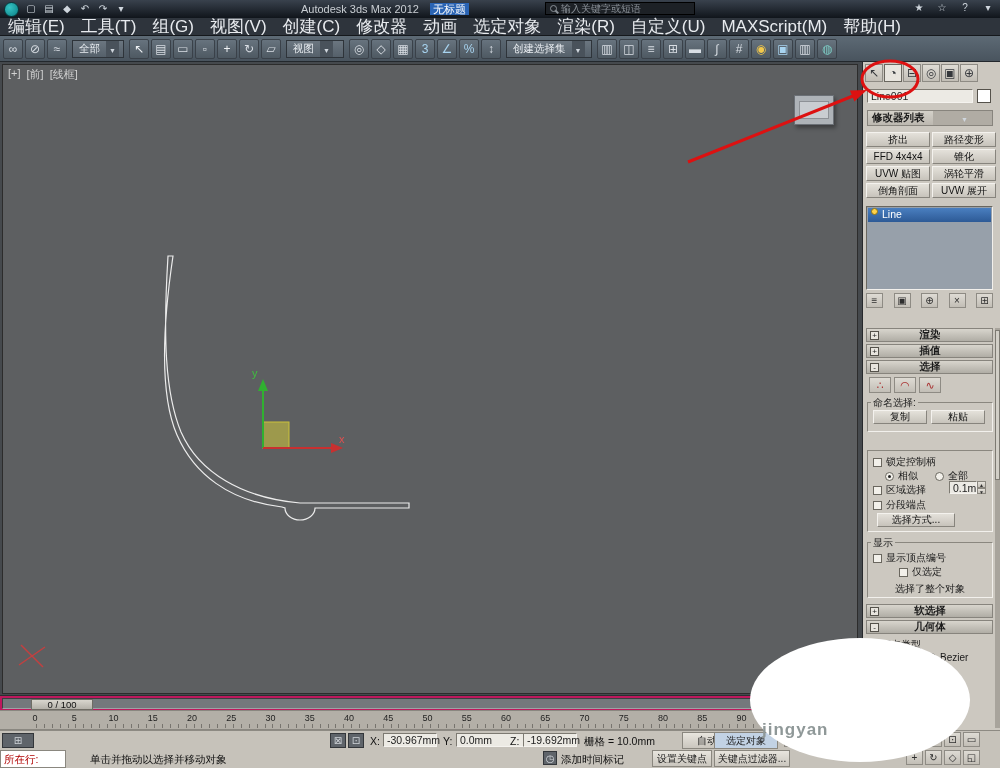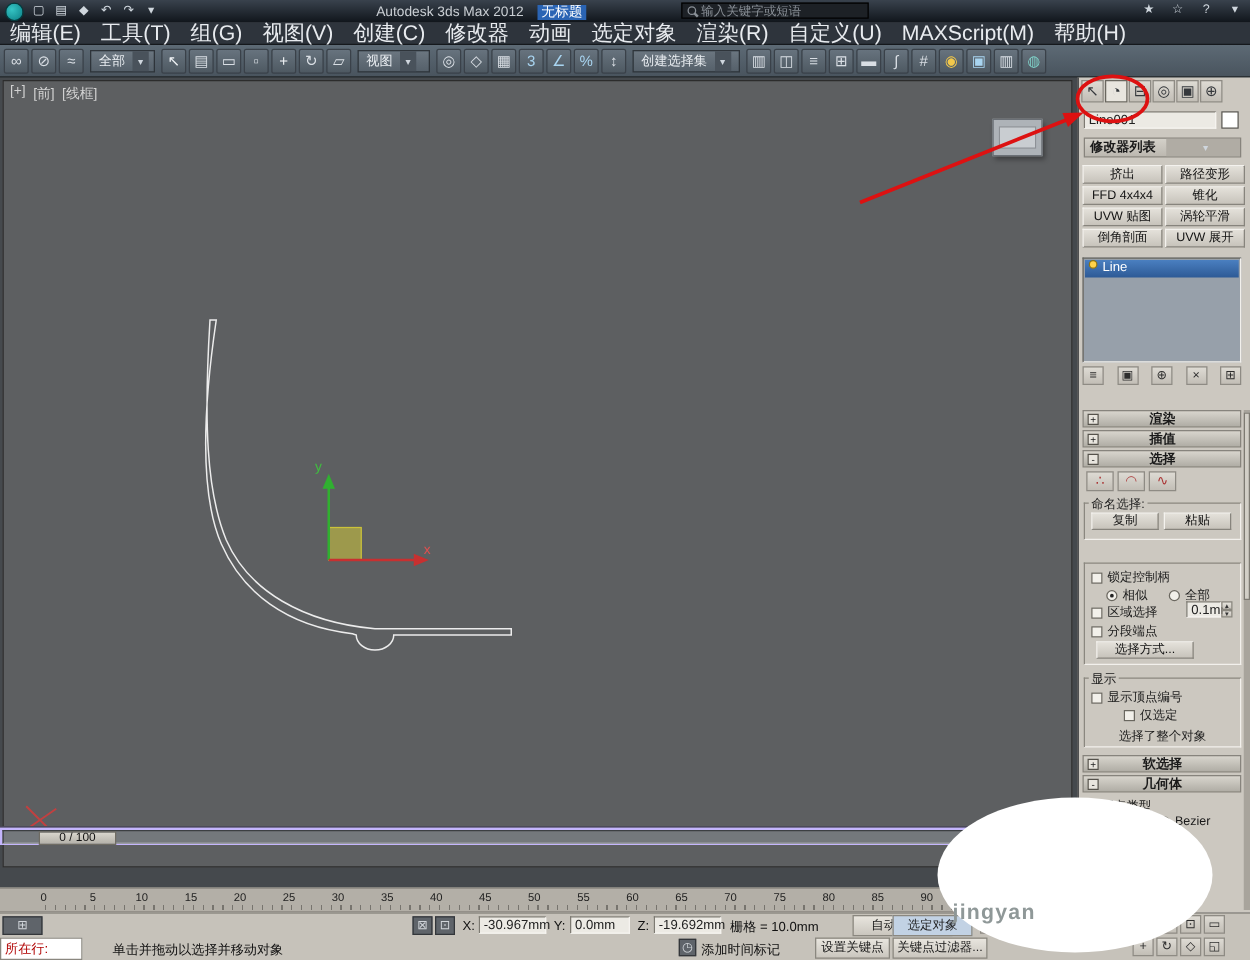--- a/index.html
+++ b/index.html
@@ -57,21 +57,21 @@
 .rb.on::after{content:"";display:block;width:3px;height:3px;background:#222;border-radius:50%;margin:2px auto}
 .spinbox{position:absolute;display:flex}
 .spinfield{width:28px;height:13px;line-height:12px}
 .spinbtns{width:9px;display:flex;flex-direction:column}
 .spinbtns i{height:6.5px;font-size:5px;line-height:6px;text-align:center;color:#333;font-style:normal;background:linear-gradient(#e6e3dc,#c6c2ba);border:1px solid #8a877f}
 .spinbtns i.up::before{content:"▲"}
 .spinbtns i.down::before{content:"▼"}
 .pscroll{position:absolute;right:0;top:266px;width:5px;height:400px;background:#a8a49c}
 .pthumb{position:absolute;left:0;top:2px;width:5px;height:150px;background:#d2cfc7;border:1px solid #7d7a72}
 
-.timeslider{position:absolute;left:0;top:661px;width:858px;height:15px;background:#c4b5fd;border-top:1px solid #2c2f32}
+.timeslider{position:absolute;left:0;top:695px;width:858px;height:15px;background:#be185d;border-top:1px solid #2c2f32}
 .tgroove{position:absolute;left:2px;top:2px;right:2px;height:11px;background:#74787c;border:1px solid;border-color:#3c3f42 #9ea2a6 #9ea2a6 #3c3f42}
 .thandle{position:absolute;left:28px;top:0;width:62px;height:11px;background:linear-gradient(#d9d6ce,#b4b1a9);border:1px solid #6f6c64;font-size:9.5px;text-align:center;line-height:10px;color:#111}
 .ruler{position:absolute;left:0;top:710px;width:858px;height:20px;background:#b3afa7;border-top:1px solid #8a8780;border-bottom:1px solid #8a8780}
 .ruler-nums{position:absolute;left:30px;right:28px;top:2px;display:flex;justify-content:space-between;font-size:9px;color:#1f1f1f}
 .ruler-nums span{min-width:10px;text-align:center}
 .rticks{position:absolute;left:36px;right:34px;bottom:1px;height:4px;background:repeating-linear-gradient(90deg,#77746e 0,#77746e 1px,transparent 1px,transparent 7.88px)}
 
 .statusbar{position:absolute;left:0;top:730px;width:1000px;height:38px;background:#c6c2ba;border-top:1px solid #8d8a83;font-size:10.5px;color:#111}
 .darkbtn{background:#5f646a;border:1px solid #33363a;color:#d0d4d9;text-align:center;font-size:10px}
 .sbtn{background:linear-gradient(#e8e5de,#cac6be);border:1px solid #8a877f;font-size:10px;text-align:center;color:#1a1a1a;line-height:15px;overflow:hidden;white-space:nowrap}
@@ -388,21 +388,21 @@
   </div>
 
   <div class="statusbar">
     <span class="darkbtn" style="position:absolute;left:2px;top:2px;width:32px;height:15px;line-height:14px">⊞</span>
     <span class="darkbtn" style="position:absolute;left:330px;top:2px;width:16px;height:15px;line-height:14px">⊠</span>
     <span class="darkbtn" style="position:absolute;left:348px;top:2px;width:16px;height:15px;line-height:14px">⊡</span>
 
     <span style="position:absolute;left:370px;top:4px">X:</span>
     <div class="sfield" style="position:absolute;left:383px;top:2px;width:54px;height:14px">-30.967mm</div>
     <span style="position:absolute;left:443px;top:4px">Y:</span>
-    <div class="sfield" style="position:absolute;left:456px;top:2px;width:48px;height:14px">0.0mm</div>
+    <div class="sfield" style="position:absolute;left:456px;top:2px;width:68px;height:14px">0.0mm</div>
     <span style="position:absolute;left:510px;top:4px">Z:</span>
     <div class="sfield" style="position:absolute;left:523px;top:2px;width:54px;height:14px">-19.692mm</div>
     <span style="position:absolute;left:584px;top:4px">栅格 = 10.0mm</span>
 
     <span class="sbtn" style="position:absolute;left:682px;top:1px;width:80px;height:17px">自动关键点</span>
     <span class="sbtn" style="position:absolute;left:714px;top:1px;width:64px;height:17px;background:#c2d2e4">选定对象</span>
 
     <div class="flexrow" style="left:784px;top:1px">
 
     <span class="navico">«</span>

